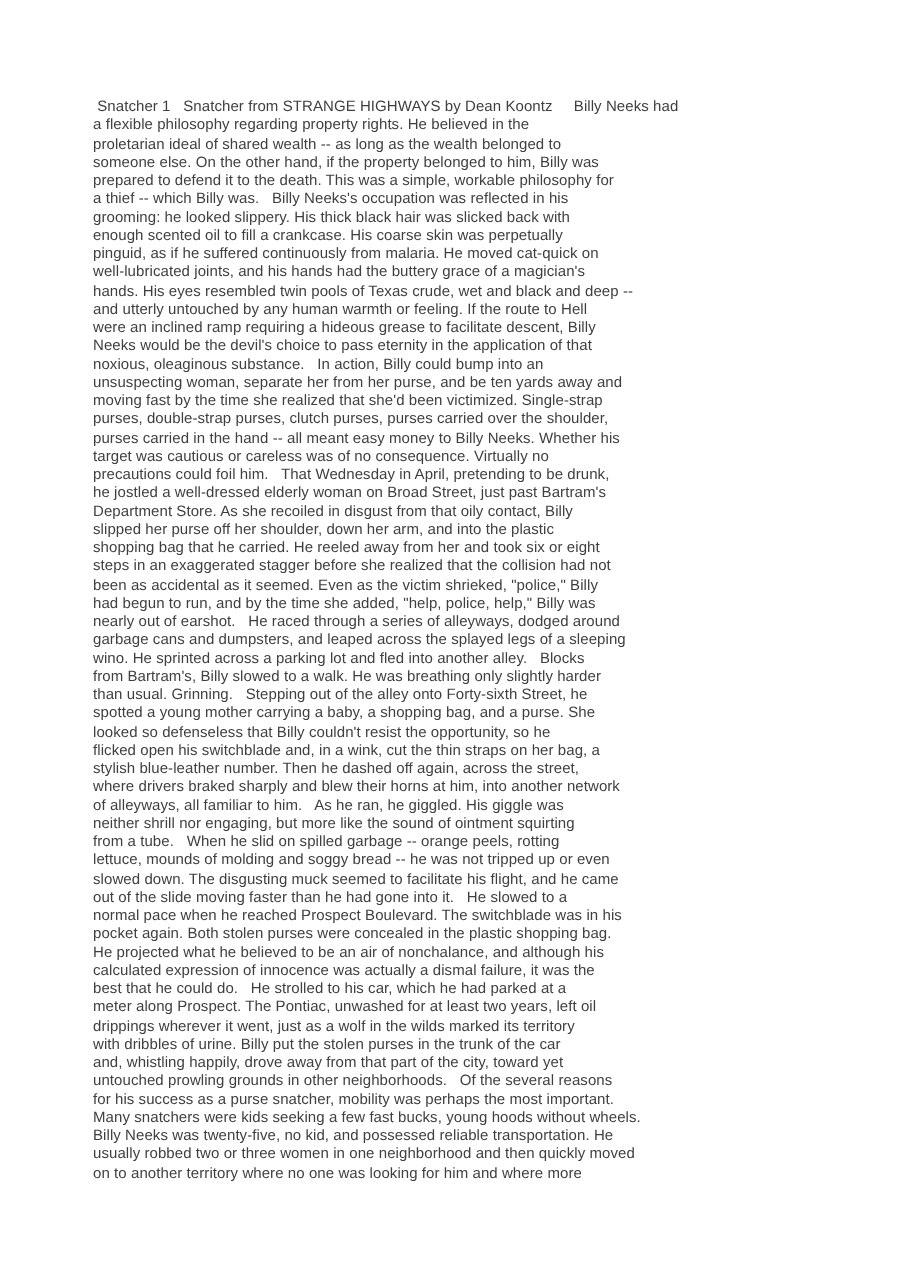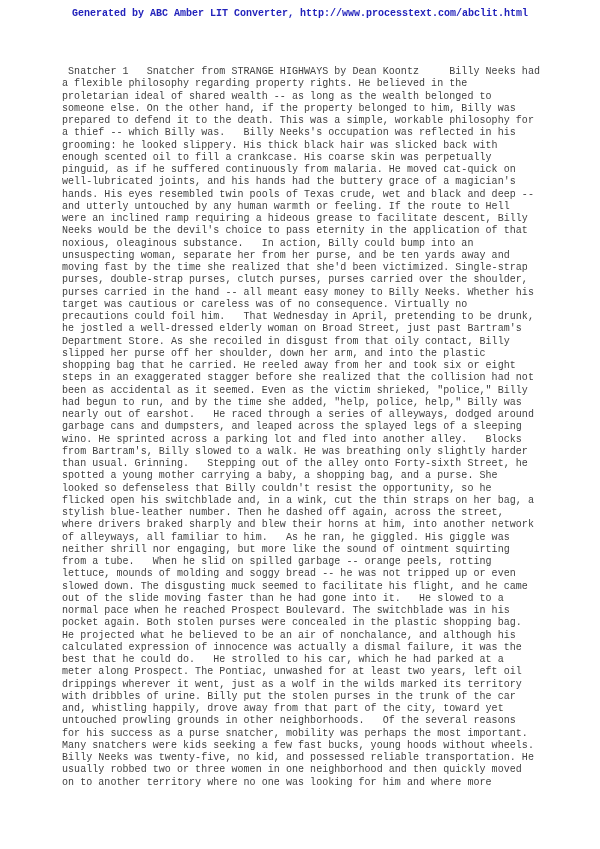--- a/index.html
+++ b/index.html
@@ -27,30 +27,29 @@
     line-height: 13px;
     letter-spacing: 0px;
     color: #2222bb;
   }
   .doc-text {
     position: absolute;
     top: 66px;
     left: 62px;
     width: 492px;
     margin: 0;
-    font-family: Liberation Mono, monospace;
+    font-family: Liberation Sans, sans-serif;
     font-size: 10px;
     line-height: 12.25px;
     letter-spacing: 0.05px;
     color: #3f3f3f;
     white-space: pre;
   }
   .doc-text .line {
     height: 12.25px;
   }
 </style>
 </head>
 <body>
 
 <div class="page">
-  <div class="converter-header" style="color: rgb(34, 34, 187);">Generated by ABC Amber LIT Converter, http://www.processtext.com/abclit.html</div>
   <pre class="doc-text" style="color: rgb(63, 63, 63);"><div class="line"> Snatcher 1   Snatcher from STRANGE HIGHWAYS by Dean Koontz     Billy Neeks had</div><div class="line">a flexible philosophy regarding property rights. He believed in the</div><div class="line">proletarian ideal of shared wealth -- as long as the wealth belonged to</div><div class="line">someone else. On the other hand, if the property belonged to him, Billy was</div><div class="line">prepared to defend it to the death. This was a simple, workable philosophy for</div><div class="line">a thief -- which Billy was.   Billy Neeks's occupation was reflected in his</div><div class="line">grooming: he looked slippery. His thick black hair was slicked back with</div><div class="line">enough scented oil to fill a crankcase. His coarse skin was perpetually</div><div class="line">pinguid, as if he suffered continuously from malaria. He moved cat-quick on</div><div class="line">well-lubricated joints, and his hands had the buttery grace of a magician's</div><div class="line">hands. His eyes resembled twin pools of Texas crude, wet and black and deep --</div><div class="line">and utterly untouched by any human warmth or feeling. If the route to Hell</div><div class="line">were an inclined ramp requiring a hideous grease to facilitate descent, Billy</div><div class="line">Neeks would be the devil's choice to pass eternity in the application of that</div><div class="line">noxious, oleaginous substance.   In action, Billy could bump into an</div><div class="line">unsuspecting woman, separate her from her purse, and be ten yards away and</div><div class="line">moving fast by the time she realized that she'd been victimized. Single-strap</div><div class="line">purses, double-strap purses, clutch purses, purses carried over the shoulder,</div><div class="line">purses carried in the hand -- all meant easy money to Billy Neeks. Whether his</div><div class="line">target was cautious or careless was of no consequence. Virtually no</div><div class="line">precautions could foil him.   That Wednesday in April, pretending to be drunk,</div><div class="line">he jostled a well-dressed elderly woman on Broad Street, just past Bartram's</div><div class="line">Department Store. As she recoiled in disgust from that oily contact, Billy</div><div class="line">slipped her purse off her shoulder, down her arm, and into the plastic</div><div class="line">shopping bag that he carried. He reeled away from her and took six or eight</div><div class="line">steps in an exaggerated stagger before she realized that the collision had not</div><div class="line">been as accidental as it seemed. Even as the victim shrieked, "police," Billy</div><div class="line">had begun to run, and by the time she added, "help, police, help," Billy was</div><div class="line">nearly out of earshot.   He raced through a series of alleyways, dodged around</div><div class="line">garbage cans and dumpsters, and leaped across the splayed legs of a sleeping</div><div class="line">wino. He sprinted across a parking lot and fled into another alley.   Blocks</div><div class="line">from Bartram's, Billy slowed to a walk. He was breathing only slightly harder</div><div class="line">than usual. Grinning.   Stepping out of the alley onto Forty-sixth Street, he</div><div class="line">spotted a young mother carrying a baby, a shopping bag, and a purse. She</div><div class="line">looked so defenseless that Billy couldn't resist the opportunity, so he</div><div class="line">flicked open his switchblade and, in a wink, cut the thin straps on her bag, a</div><div class="line">stylish blue-leather number. Then he dashed off again, across the street,</div><div class="line">where drivers braked sharply and blew their horns at him, into another network</div><div class="line">of alleyways, all familiar to him.   As he ran, he giggled. His giggle was</div><div class="line">neither shrill nor engaging, but more like the sound of ointment squirting</div><div class="line">from a tube.   When he slid on spilled garbage -- orange peels, rotting</div><div class="line">lettuce, mounds of molding and soggy bread -- he was not tripped up or even</div><div class="line">slowed down. The disgusting muck seemed to facilitate his flight, and he came</div><div class="line">out of the slide moving faster than he had gone into it.   He slowed to a</div><div class="line">normal pace when he reached Prospect Boulevard. The switchblade was in his</div><div class="line">pocket again. Both stolen purses were concealed in the plastic shopping bag.</div><div class="line">He projected what he believed to be an air of nonchalance, and although his</div><div class="line">calculated expression of innocence was actually a dismal failure, it was the</div><div class="line">best that he could do.   He strolled to his car, which he had parked at a</div><div class="line">meter along Prospect. The Pontiac, unwashed for at least two years, left oil</div><div class="line">drippings wherever it went, just as a wolf in the wilds marked its territory</div><div class="line">with dribbles of urine. Billy put the stolen purses in the trunk of the car</div><div class="line">and, whistling happily, drove away from that part of the city, toward yet</div><div class="line">untouched prowling grounds in other neighborhoods.   Of the several reasons</div><div class="line">for his success as a purse snatcher, mobility was perhaps the most important.</div><div class="line">Many snatchers were kids seeking a few fast bucks, young hoods without wheels.</div><div class="line">Billy Neeks was twenty-five, no kid, and possessed reliable transportation. He</div><div class="line">usually robbed two or three women in one neighborhood and then quickly moved</div><div class="line">on to another territory where no one was looking for him and where more</div></pre>
 </div>
 
 </body></html>

